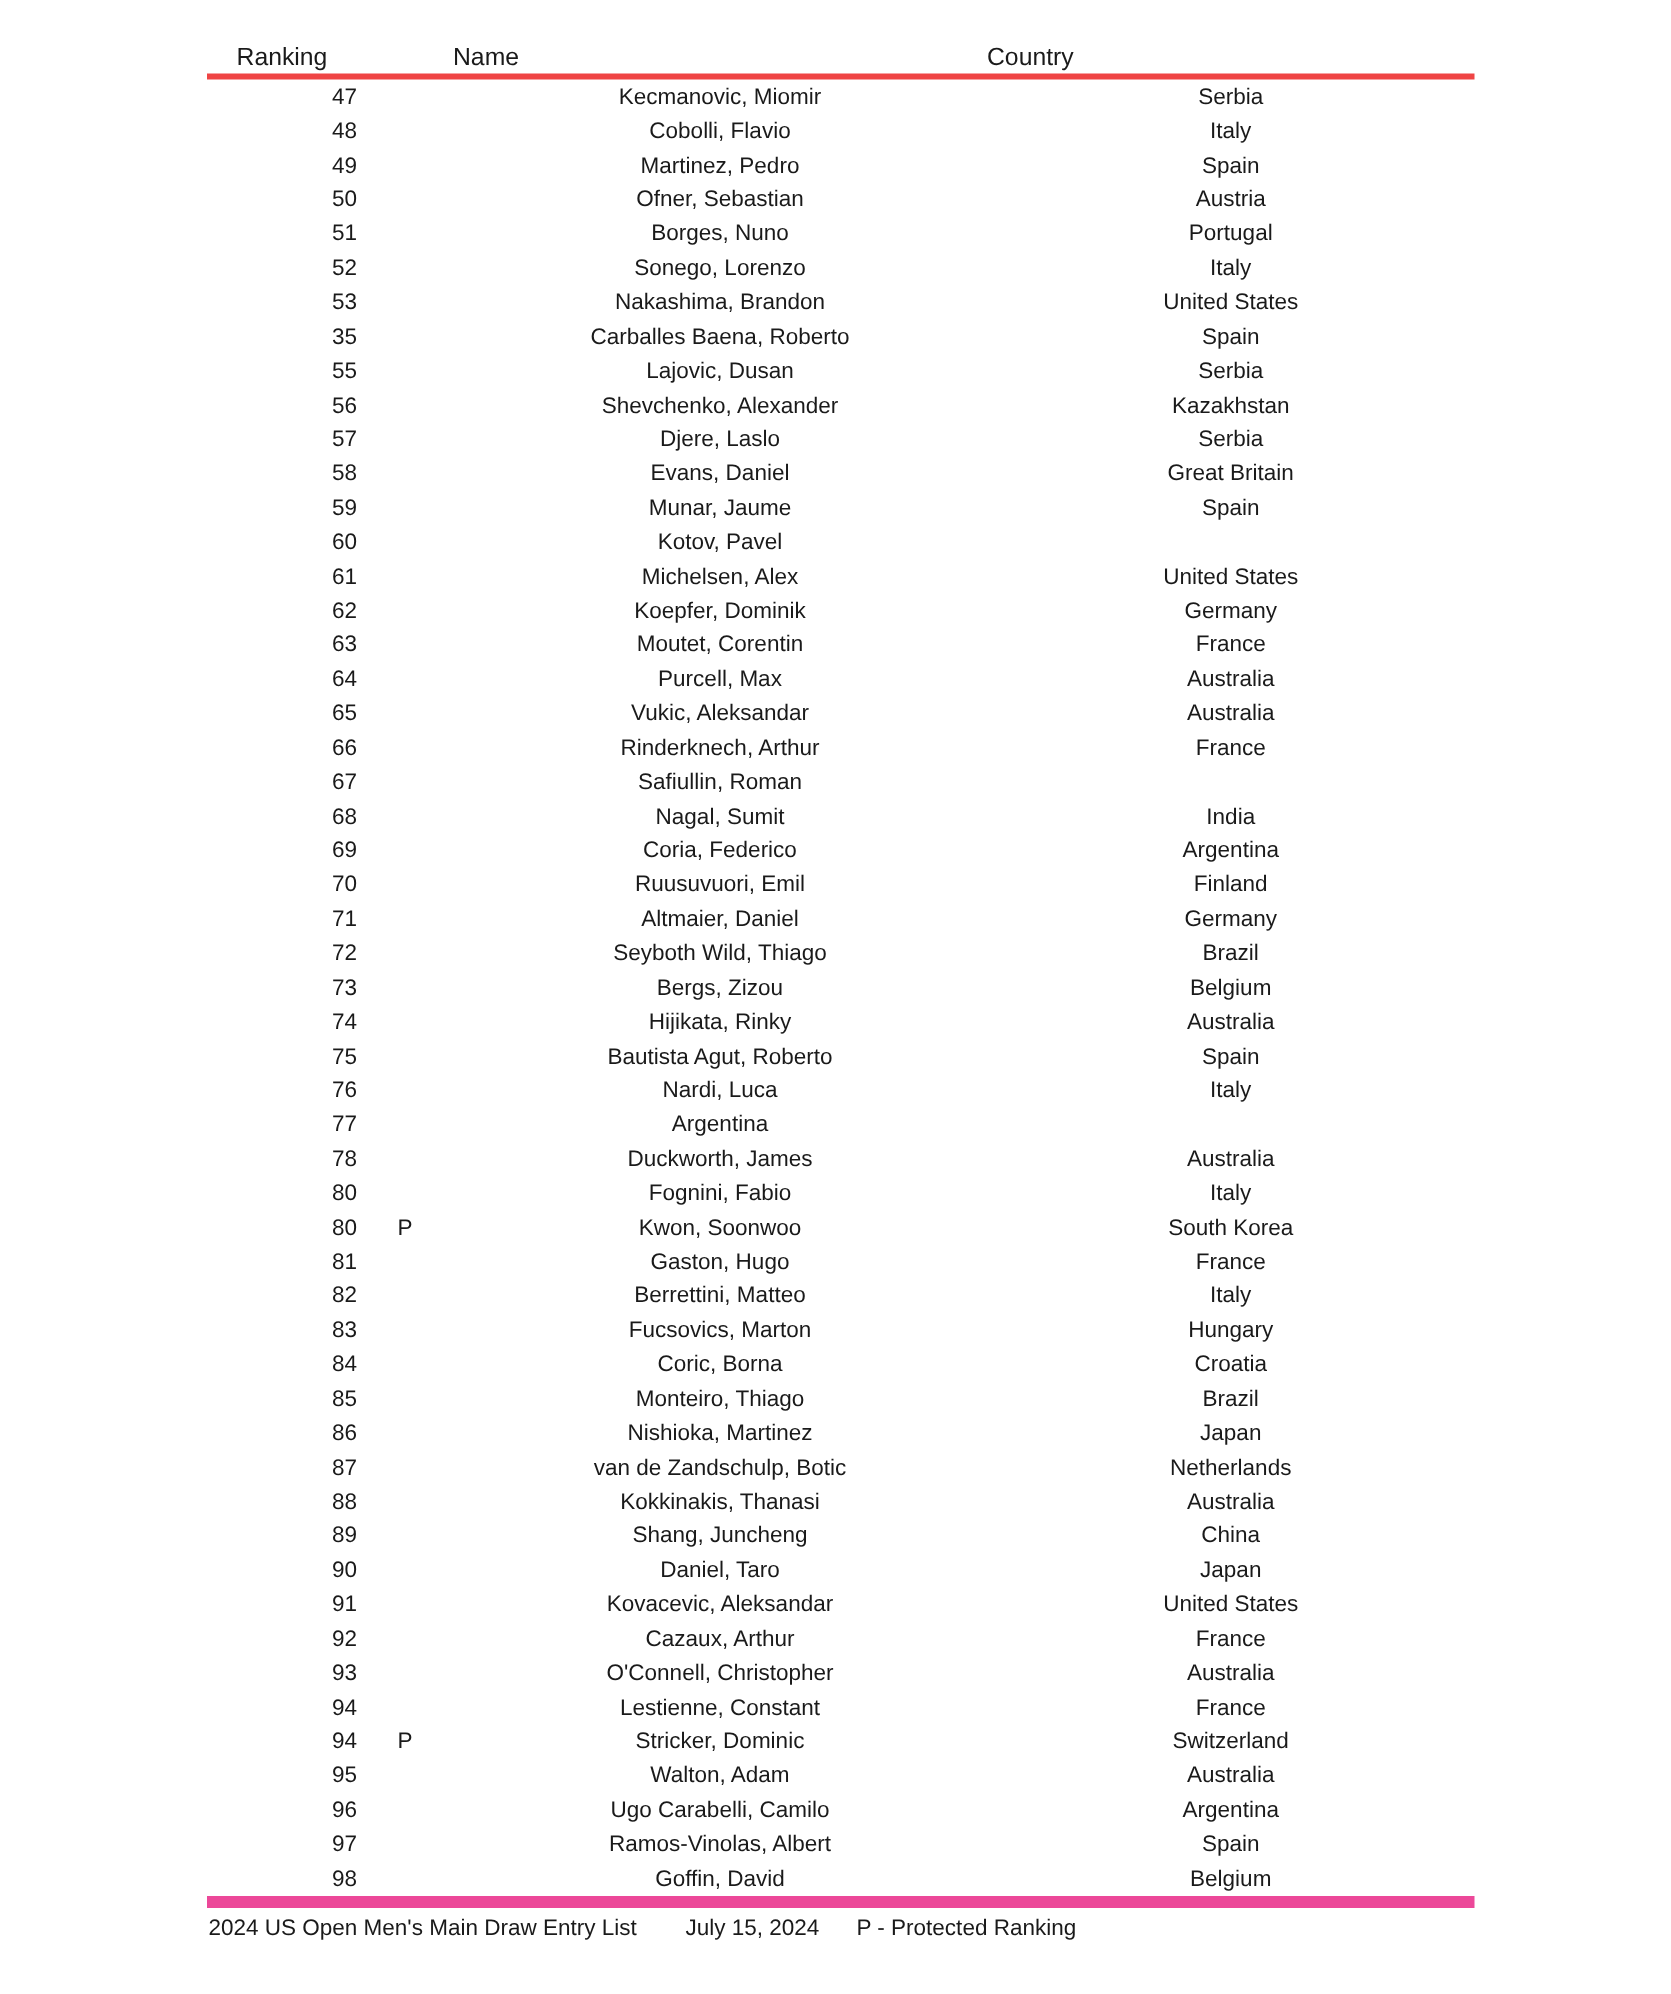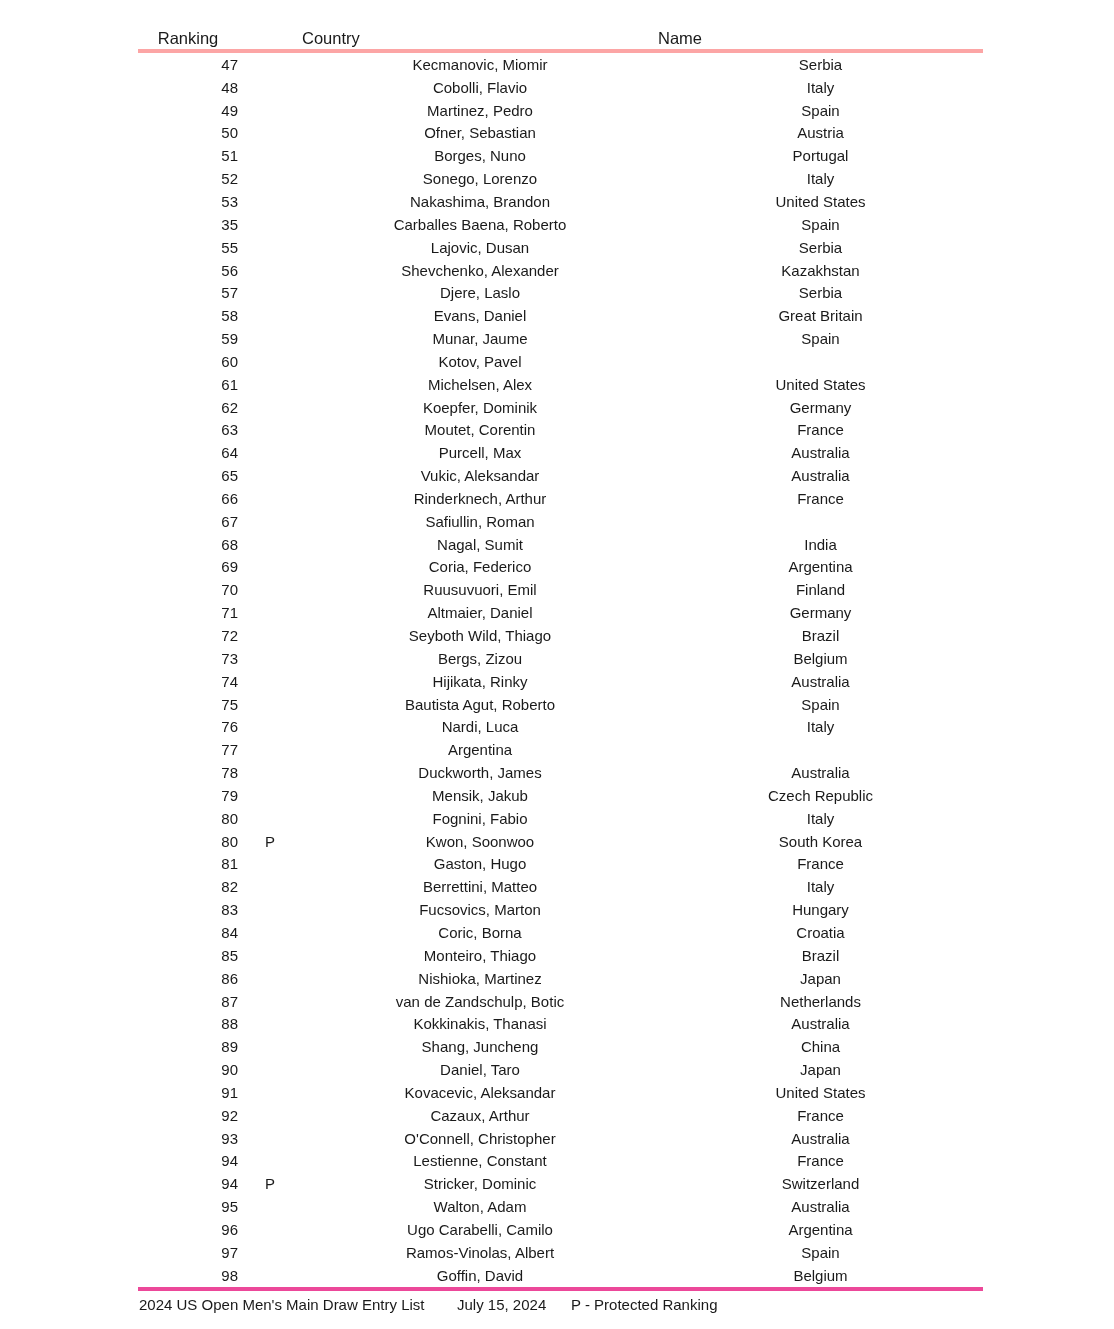--- a/index.html
+++ b/index.html
@@ -22,36 +22,36 @@
     width: 845px;
   }
   .grid-row {
     display: grid;
     grid-template-columns: 100px 64px 356px 325px;
     align-items: center;
   }
   .header-row {
     height: 21px;
     font-size: 16.5px;
-    border-bottom: 4px solid #fca5a5;
+    border-bottom: 4px solid #ef4444;
   }
   .header-row .hcell { line-height: 21px; white-space: nowrap; }
   .hcell.ranking-h { text-align: center; }
   .hcell.name-h, .hcell.country-h { text-align: left; }
   .table-body .row {
     height: 22.85px;
     font-size: 15px;
   }
   .cell { white-space: nowrap; overflow: visible; }
   .cell.ranking { text-align: right; }
   .cell.pflag { text-align: center; }
   .cell.name { text-align: center; }
   .cell.country { text-align: center; }
   .footer {
-    border-top: 4px solid #ec4899;
+    border-top: 8px solid #ec4899;
     position: relative;
     height: 26px;
     font-size: 15px;
   }
   .footer .seg {
     position: absolute;
     top: 5px;
     line-height: 18px;
     white-space: nowrap;
   }
@@ -60,22 +60,22 @@
   .footer .legend { left: 433px; }
 </style>
 </head>
 <body>
 
 <div class="doc">
 
   <div class="grid-row header-row">
     <div class="hcell ranking-h">Ranking</div>
     <div class="hcell pflag-h"></div>
+    <div class="hcell name-h">Name</div>
     <div class="hcell country-h">Country</div>
-    <div class="hcell name-h">Name</div>
   </div>
 
   <div class="table-body">
   <div class="grid-row row">
     <div class="cell ranking">47</div>
     <div class="cell pflag"></div>
     <div class="cell name">Kecmanovic, Miomir</div>
     <div class="cell country">Serbia</div>
   </div>
 
@@ -288,26 +288,20 @@
     <div class="cell country">Argentina</div>
   </div>
 
   <div class="grid-row row">
     <div class="cell ranking">78</div>
     <div class="cell pflag"></div>
     <div class="cell name">Duckworth, James</div>
     <div class="cell country">Australia</div>
   </div>
 
-  <div class="grid-row row">
-    <div class="cell ranking">79</div>
-    <div class="cell pflag"></div>
-    <div class="cell name">Mensik, Jakub</div>
-    <div class="cell country">Czech Republic</div>
-  </div>
 
   <div class="grid-row row">
     <div class="cell ranking">80</div>
     <div class="cell pflag"></div>
     <div class="cell name">Fognini, Fabio</div>
     <div class="cell country">Italy</div>
   </div>
 
   <div class="grid-row row">
     <div class="cell ranking">80</div>

